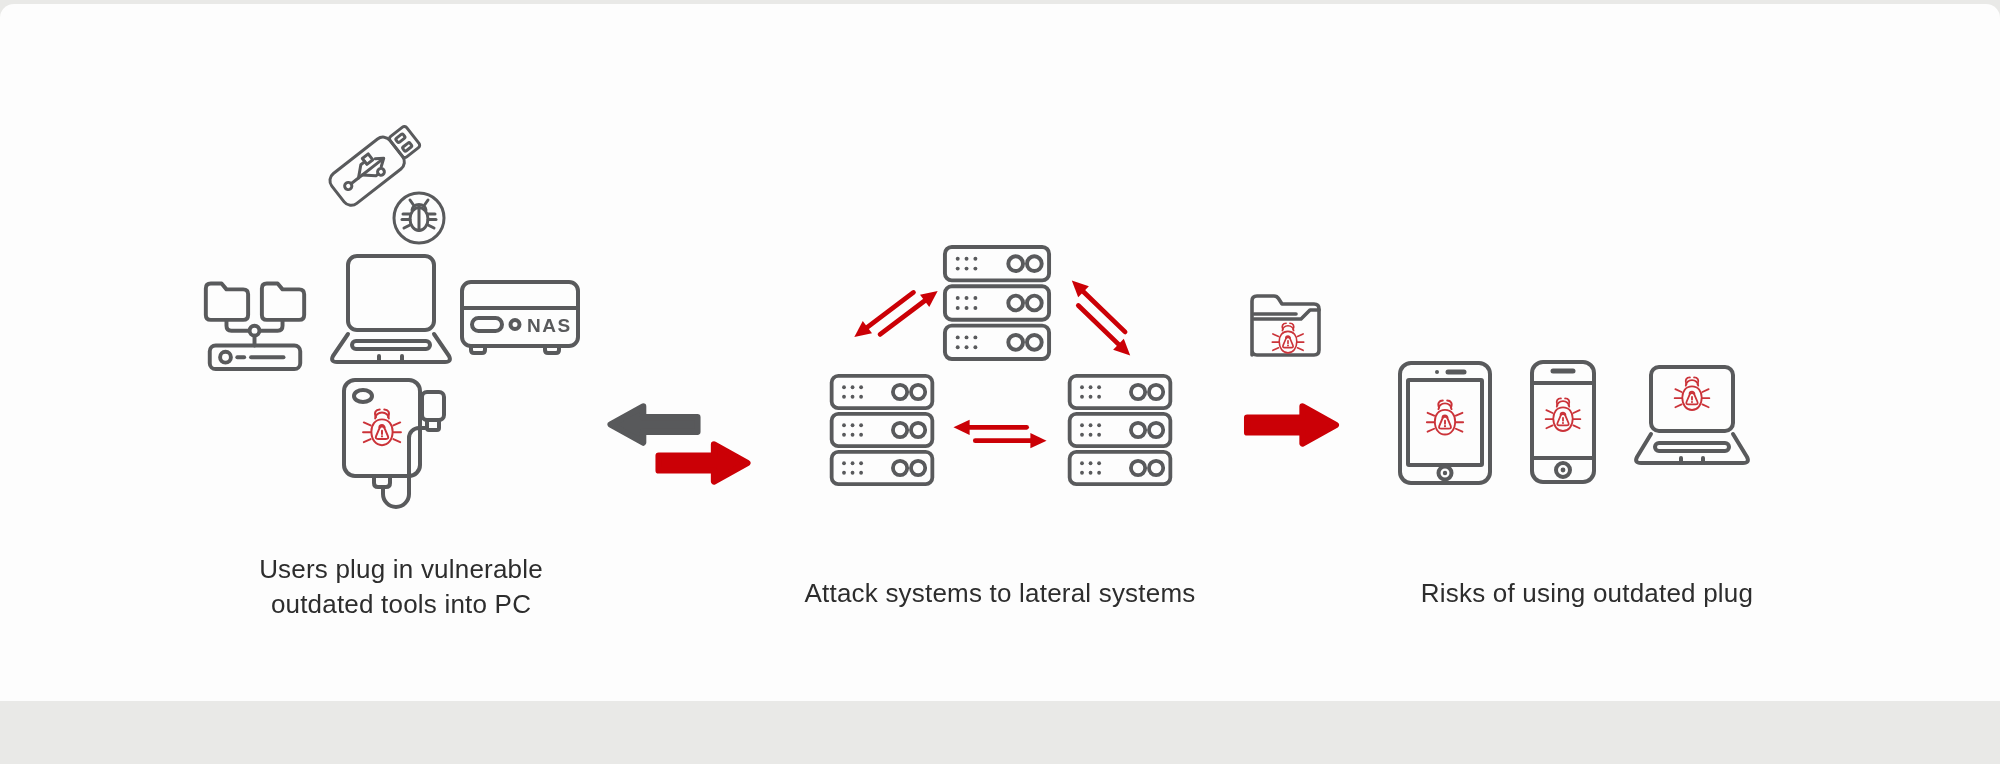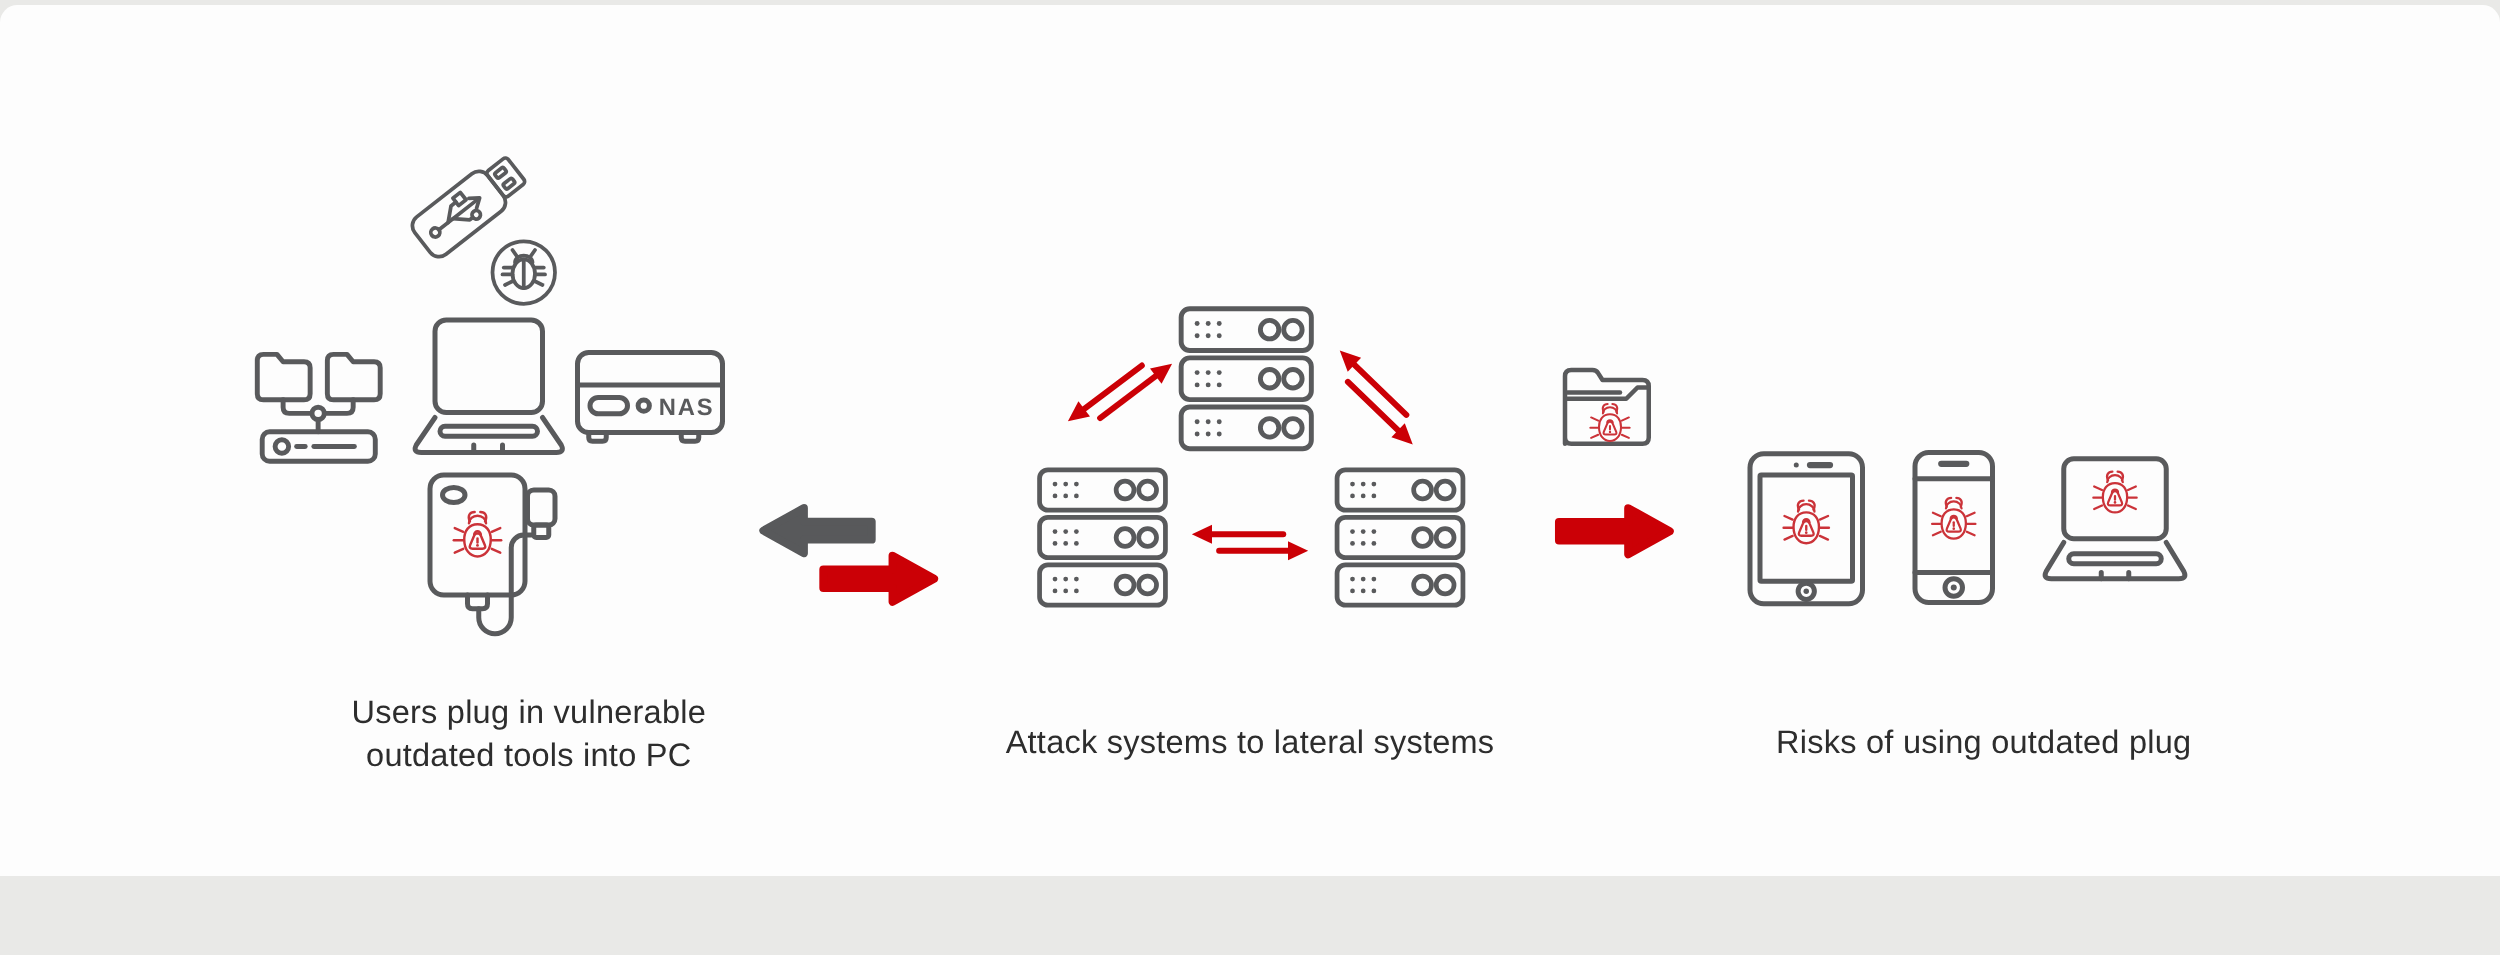--- a/index.html
+++ b/index.html
@@ -175,21 +175,21 @@
         <rect x="8" y="8" width="76" height="96" rx="11"></rect>
         <ellipse cx="27" cy="24" rx="9" ry="6"></ellipse>
         <path d="M38 104 v7 q0 4 4 4 h8 q4 0 4 -4 v-7"></path>
         <path d="M47 115 v7 a13 13 0 0 0 26 0 V66 a10 10 0 0 1 10 -10 h6"></path>
         <rect x="86" y="20" width="22" height="28" rx="5"></rect>
         <rect x="91" y="48" width="12" height="10" rx="2"></rect>
       </g>
       <use href="#sym-bug" x="23" y="36" width="46" height="47" class="bug-red"></use>
     </svg>
 
-    <div class="caption" style="left:263px;top:548px;width:320px">Users plug in vulnerable outdated tools into PC</div>
+    <div class="caption" style="left:241px;top:548px;width:320px">Users plug in vulnerable outdated tools into PC</div>
 
     <svg class="abs" style="left:606px;top:397px;color:var(--arrow-gray);transform:scaleX(-1)" width="96" height="47" viewBox="0 0 104 52">
       <use href="#sym-bigarrow"></use>
     </svg>
     <svg class="abs icon-red" style="left:653px;top:435px" width="100" height="48" viewBox="0 0 104 52">
       <use href="#sym-bigarrow"></use>
     </svg>
 
     <svg class="abs icon-gray" style="left:941px;top:240px" width="112" height="118" viewBox="0 0 114 120">
         <use href="#sym-server"></use>

